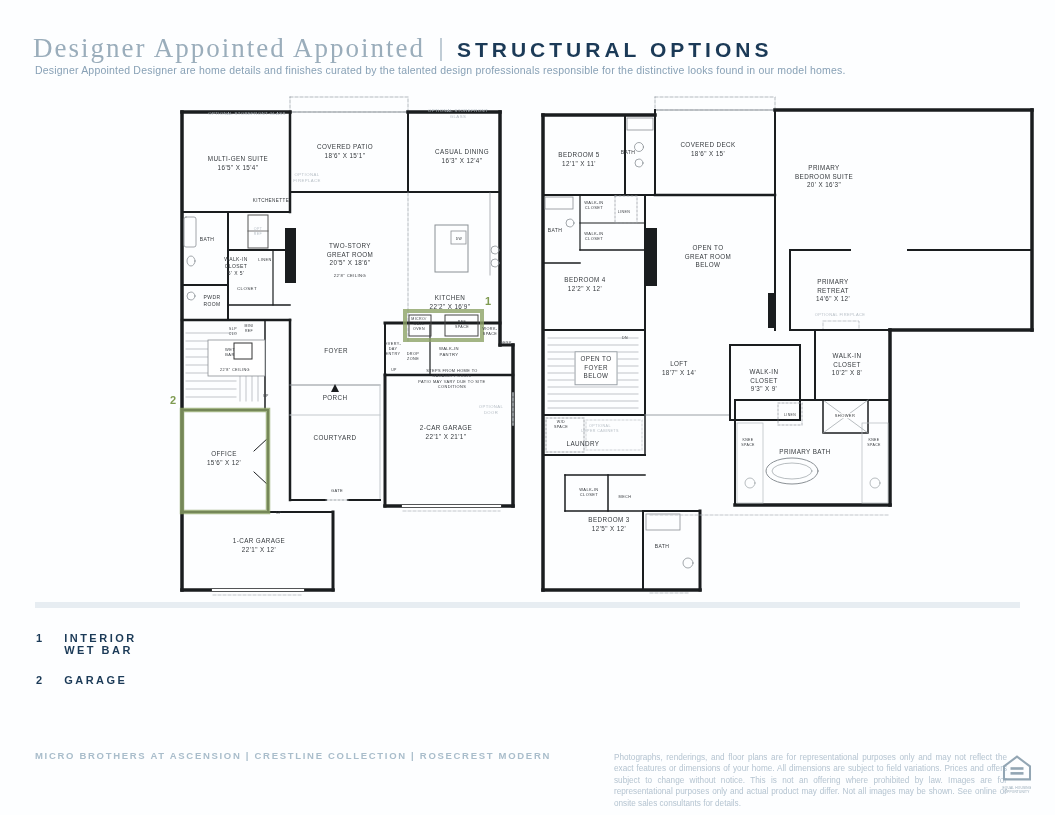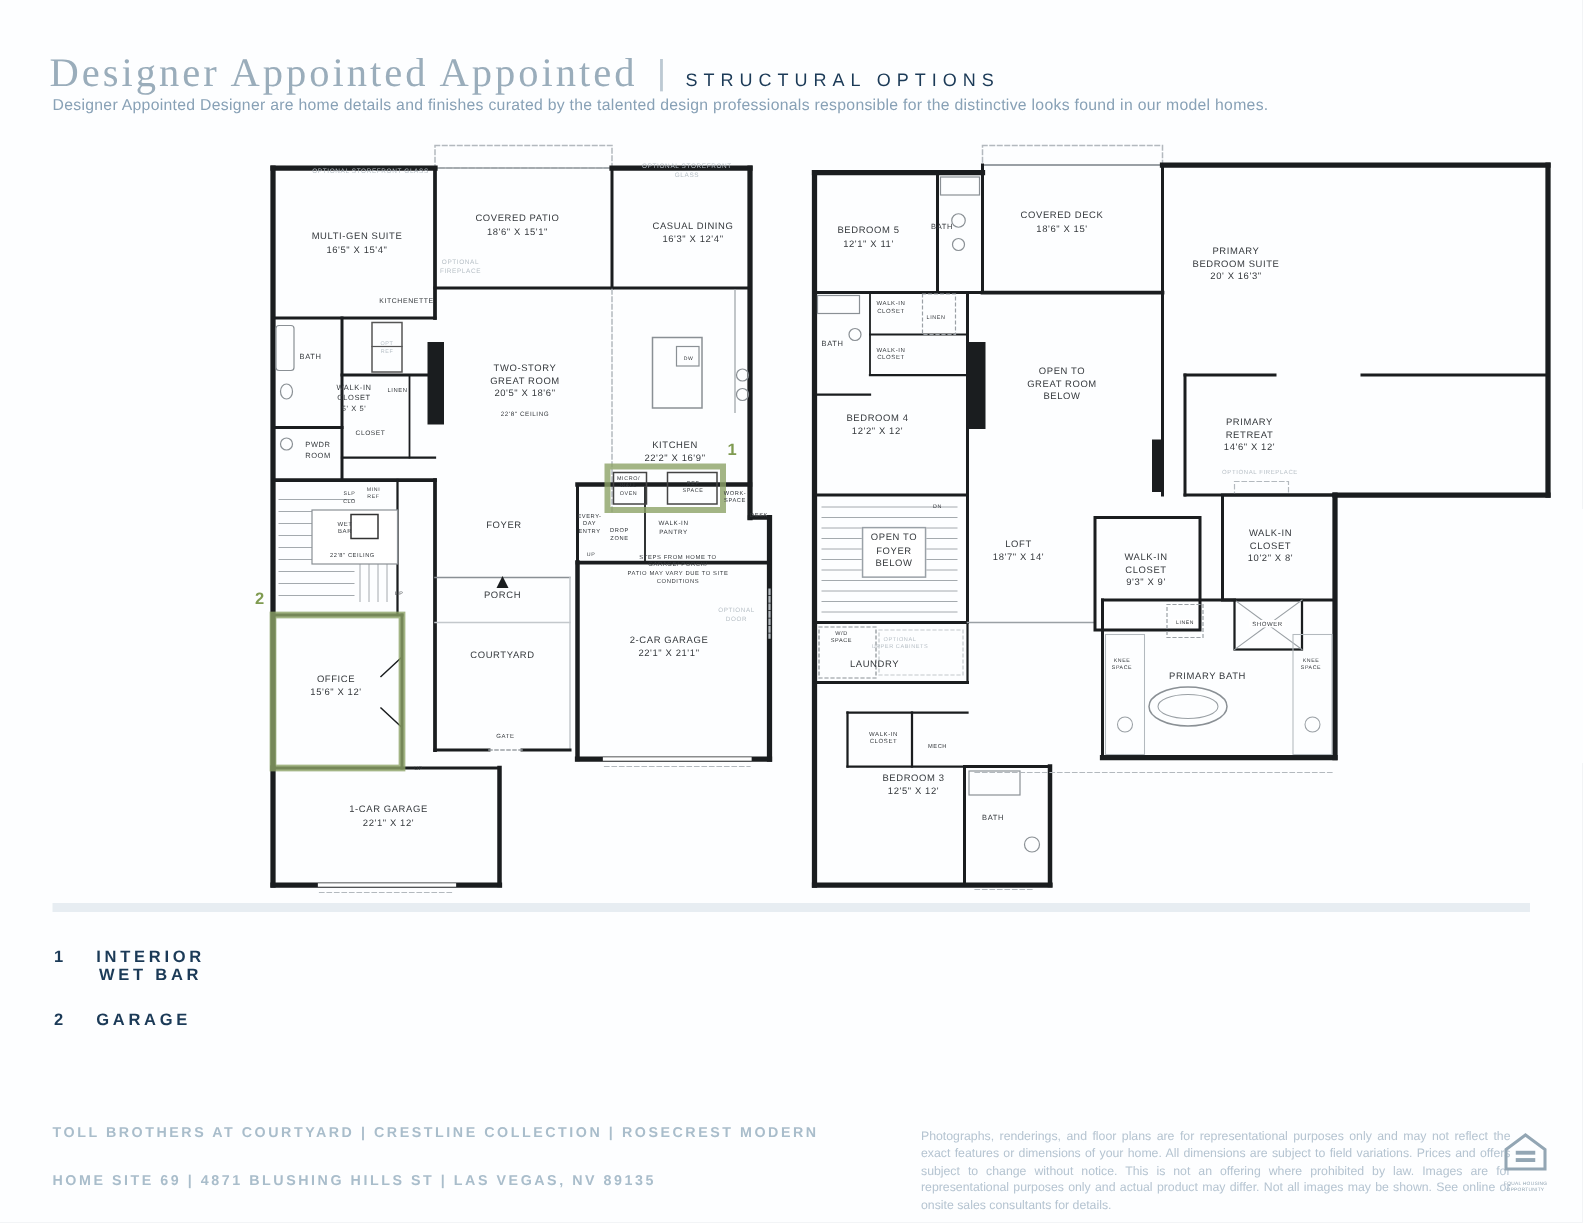--- a/index.html
+++ b/index.html
@@ -2,39 +2,39 @@
 <html><head>
 <meta charset="utf-8">
 <style>
   html,body{margin:0;padding:0;background:#e9ecef;}
   .page{position:relative;width:1055px;height:815px;background:#fdfeff;overflow:hidden;
         font-family:"Liberation Sans",sans-serif;}
   
   .hdr{position:absolute;left:33px;top:33px;display:flex;align-items:baseline;gap:13px;}
   .hdr .serif{font-family:"Liberation Serif",serif;font-size:27px;letter-spacing:2px;color:#9aadbb;font-weight:400;}
   .hdr .pipe{font-size:23px;color:#bcc9d3;font-weight:300;transform:translateY(-1px);}
-  .hdr .sans{font-size:12px;font-weight:normal;color:#1b3a57;letter-spacing:4px;}
+  .hdr .sans{font-size:21px;font-weight:bold;color:#1b3a57;letter-spacing:4px;}
   .subtitle{position:absolute;left:35px;top:64px;font-size:10.5px;color:#88a1b6;letter-spacing:.2px;}
   
   .plan{position:absolute;}
   .plan svg{position:absolute;left:0;top:0;overflow:visible;}
   .plan1{left:178px;top:93px;width:345px;height:505px;}
   .plan2{left:540px;top:93px;width:500px;height:505px;}
   .lbl{position:absolute;transform:translate(-50%,-50%);white-space:pre-line;text-align:center;
        font-size:6.3px;line-height:1.35;letter-spacing:.4px;color:#34383c;pointer-events:none;}
   .lbl.mut{color:#b7bfc6;}
   .lbl.mark{color:#7f9b51;font-size:11px;font-weight:bold;letter-spacing:0;}
   .lbl.boxed{background:#fff;border:1px solid #9aa1a7;padding:3px 5px;}
   .lbl.bg{background:#fff;padding:0 2px;}
   
   .divider-bar{position:absolute;left:35px;top:602px;width:985px;height:6px;background:#e7edf2;}
   .legend{position:absolute;left:36px;top:632px;}
   .legend-item{position:absolute;left:0;display:flex;gap:22px;align-items:baseline;}
   .legend-item .num{font-size:11px;font-weight:bold;color:#1b3a57;}
-  .legend-item .lab{font-size:11px;font-weight:bold;color:#1b3a57;letter-spacing:2.5px;text-align:center;}
+  .legend-item .lab{font-size:11px;font-weight:bold;color:#1b3a57;letter-spacing:2.5px;}
   .li0{top:0;} .li1{top:42px;}
   
   .foot-left{position:absolute;left:35px;top:748px;font-size:9.5px;font-weight:bold;
              color:#a9bdcb;letter-spacing:1.7px;line-height:16px;white-space:pre-line;}
   .disclaimer{position:absolute;left:614px;top:752px;width:393px;font-size:8.2px;color:#b5c4d1;
               line-height:11.4px;text-align:justify;}
   .eho{position:absolute;left:997px;top:755px;width:40px;text-align:center;color:#93a6b4;}
   .eho .txt{font-size:3.2px;letter-spacing:.2px;white-space:pre-line;line-height:1.3;margin-top:1px;}
 </style>
 </head>
@@ -378,22 +378,21 @@
     <div class="legend-item li0">
       <span class="num">1</span>
       <span class="lab">INTERIOR WET BAR</span>
     </div>
     <div class="legend-item li1">
       <span class="num">2</span>
       <span class="lab">GARAGE</span>
     </div>
   </div>
 
-  <div class="foot-left"><span>TOLL BROTHERS AT COURTYARD  |  CRESTLINE COLLECTION  |  ROSECREST MODERN</span><br>
-    <span>HOME SITE 69  |  4871 BLUSHING HILLS ST  |  LAS VEGAS, NV  89135</span>
+  <div class="foot-left"><span>MICRO BROTHERS AT ASCENSION  |  CRESTLINE COLLECTION  |  ROSECREST MODERN</span><br>
   </div>
 
   <div class="disclaimer">Photographs, renderings, and floor plans are for representational purposes only and may not reflect the exact features or dimensions of your home. All dimensions are subject to field variations. Prices and offers subject to change without notice. This is not an offering where prohibited by law. Images are for representational purposes only and actual product may differ. Not all images may be shown. See online or onsite sales consultants for details.</div>
 
   <div class="eho">
     <svg width="30" height="26" viewBox="0 0 36 32">
       <path d="M18,2 L34,14 V30 H2 V14 Z" fill="none" stroke="#93a6b4" stroke-width="2.5"></path>
       <rect x="10" y="15" width="16" height="3.2" fill="#93a6b4"></rect>
       <rect x="10" y="21" width="16" height="3.2" fill="#93a6b4"></rect>
     </svg>

